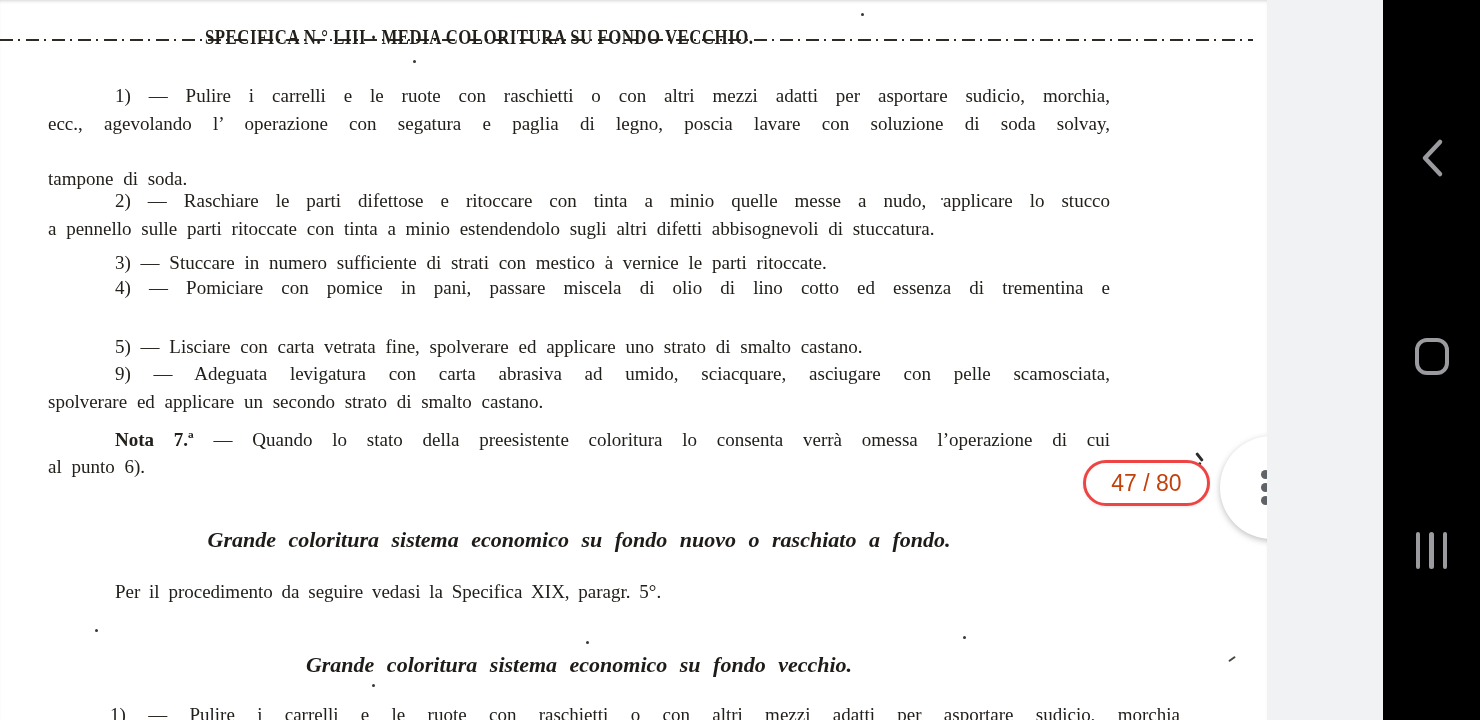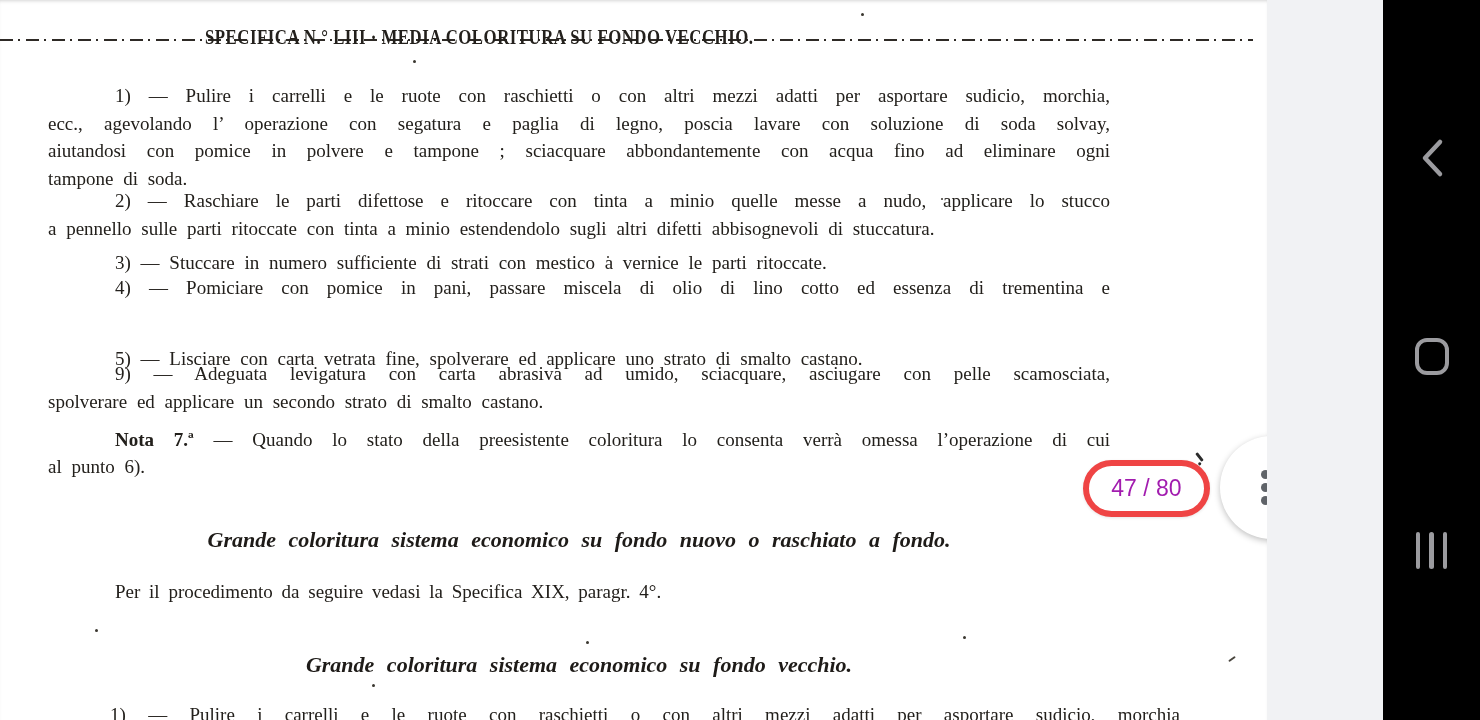--- a/index.html
+++ b/index.html
@@ -36,25 +36,25 @@
 
   .speck { position:absolute; background:#3a362f; border-radius:50%; }
   .mark-pencil { position:absolute; left:1198px; top:452px; width:3px; height:10px;
                  background:#2c2c2c; transform:rotate(-38deg); border-radius:1px; }
   .mark-pencil::after { content:""; position:absolute; left:-4px; top:9px; width:3px; height:3px;
                  background:#2c2c2c; border-radius:50%; }
   .mark-tick { position:absolute; left:1228px; top:658px; width:8px; height:2px;
                background:#4a463f; transform:rotate(-35deg); border-radius:1px; }
 
   
-  .page-pill { position:absolute; left:1083px; top:460px; width:127px; height:57px;
-    background:#ffffff; border:6px solid #ef4444; border-radius:29px;
+  .page-pill { position:absolute; left:1083px; top:460px; width:127px; height:46px;
+    background:#ffffff; border:3px solid #ef4444; border-radius:29px;
     box-shadow:0 1px 3px rgba(0,0,0,.10);
     display:flex; align-items:center; justify-content:center;
-    font-family:"Liberation Sans", sans-serif; font-size:23px; color:#a21caf; }
+    font-family:"Liberation Sans", sans-serif; font-size:23px; color:#c2410c; }
 
   .drag-btn { position:absolute; left:1220px; top:436px; width:103px; height:103px;
     background:#ffffff; border-radius:50%; box-shadow:0 2px 6px rgba(0,0,0,.25);
     display:flex; align-items:center; justify-content:center; cursor:pointer; }
   .dots { display:grid; grid-template-columns:9px 9px; grid-auto-rows:9px;
           column-gap:4px; row-gap:4px; }
   .dots i { width:9px; height:9px; border-radius:50%; background:#5f6368; }
 
   
   .gutter { position:absolute; left:1267px; top:0; width:116px; height:720px; background:#f1f2f4; }
@@ -72,34 +72,33 @@
 <body>
 
 <div class="stage">
 
   <div class="page">
     <div class="rule-dashdot"></div>
     <div class="doc-title">SPECIFICA N.° LIII · MEDIA COLORITURA SU FONDO VECCHIO.</div>
 
     <div class="ln ind jfy" style="top:85px">1) — Pulire i carrelli e le ruote con raschietti o con altri mezzi adatti per asportare sudicio, morchia,</div>
     <div class="ln jfy" style="top:113px">ecc., agevolando l’ operazione con segatura e paglia di legno, poscia lavare con soluzione di soda solvay,</div>
-    <div class="ln jfy" style="top:140px">aiutandosi con pomice in polvere e tampone ; sciacquare abbondantemente con acqua fino ad eliminare ogni</div>
     <div class="ln" style="top:168px">tampone di soda.</div>
     <div class="ln ind jfy" style="top:190px">2) — Raschiare le parti difettose e ritoccare con tinta a minio quelle messe a nudo, applicare lo stucco</div>
     <div class="ln" style="top:218px">a pennello sulle parti ritoccate con tinta a minio estendendolo sugli altri difetti abbisognevoli di stuccatura.</div>
     <div class="ln ind" style="top:252px">3) — Stuccare in numero sufficiente di strati con mestico a vernice le parti ritoccate.</div>
     <div class="ln ind jfy" style="top:277px">4) — Pomiciare con pomice in pani, passare miscela di olio di lino cotto ed essenza di trementina e</div>
-    <div class="ln ind" style="top:348px">5) — Lisciare con carta vetrata fine, spolverare ed applicare uno strato di smalto castano.</div>
+    <div class="ln ind" style="top:336px">5) — Lisciare con carta vetrata fine, spolverare ed applicare uno strato di smalto castano.</div>
     <div class="ln ind jfy" style="top:363px">9) — Adeguata levigatura con carta abrasiva ad umido, sciacquare, asciugare con pelle scamosciata,</div>
     <div class="ln" style="top:391px">spolverare ed applicare un secondo strato di smalto castano.</div>
     <div class="ln ind jfy" style="top:429px"><b>Nota 7.ª</b> <span>— Quando lo stato della preesistente coloritura lo consenta verrà omessa l’operazione di cui</span></div>
     <div class="ln" style="top:456px">al punto 6).</div>
 
     <div class="h-center" style="top:527px">Grande coloritura sistema economico su fondo nuovo o raschiato a fondo.</div>
-    <div class="per-il" style="top:581px">Per il procedimento da seguire vedasi la Specifica XIX, paragr. 4°.</div>
+    <div class="per-il" style="top:581px">Per il procedimento da seguire vedasi la Specifica XIX, paragr. 5°.</div>
     <div class="h-center" style="top:652px">Grande coloritura sistema economico su fondo vecchio.</div>
     <div class="bottom-ln">1) — Pulire i carrelli e le ruote con raschietti o con altri mezzi adatti per asportare sudicio, morchia</div>
 
     <span class="speck" style="left:413px;top:60px;width:3px;height:3px"></span>
     <span class="speck" style="left:861px;top:13px;width:3px;height:3px"></span>
     <span class="speck" style="left:941px;top:198px;width:2px;height:2px"></span>
     <span class="speck" style="left:607px;top:256px;width:2px;height:2px"></span>
     <span class="speck" style="left:95px;top:629px;width:3px;height:3px"></span>
     <span class="speck" style="left:586px;top:641px;width:3px;height:3px"></span>
     <span class="speck" style="left:963px;top:636px;width:3px;height:3px"></span>

